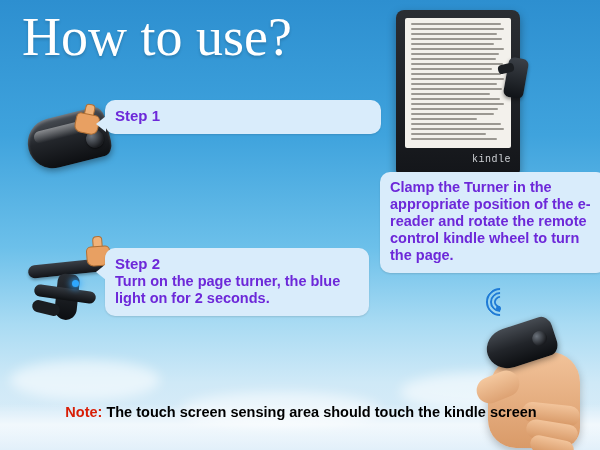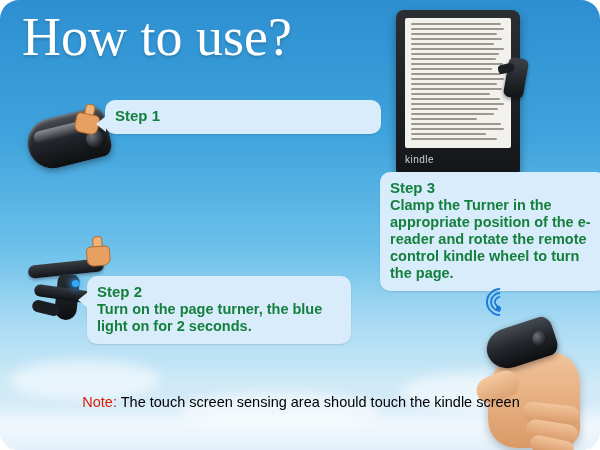--- a/index.html
+++ b/index.html
@@ -11,21 +11,20 @@
     height: 450px;
     font-family: "Liberation Sans", sans-serif;
     overflow: hidden;
   }
   #stage {
     position: relative;
     width: 600px;
     height: 450px;
     background: linear-gradient(to bottom, #2d8fd0 0%, #3fa3dd 30%, #6cc0ea 55%, #a9dbf3 72%, #cfe9f7 85%, #dfeef9 100%);
     overflow: hidden;
-    border-radius: 19px;
   }
   
   .cloud {
     position: absolute;
     background: rgba(255,255,255,0.55);
     border-radius: 50%;
     filter: blur(6px);
   }
   .ground {
     position: absolute;
@@ -45,21 +44,21 @@
     font-family: "Liberation Serif", serif;
     font-weight: 400;
     letter-spacing: 0px;
     text-shadow: 0 2px 3px rgba(0,0,0,0.18);
   }
 
   
   .callout {
     position: absolute;
     background: #d9ecfb;
-    color: #15803d;
+    color: #6d28d9;
     border-radius: 10px;
     padding: 7px 10px 9px 10px;
     box-shadow: 0 1px 2px rgba(0,0,0,0.12);
   }
   .callout .step-label {
     font-weight: bold;
     font-size: 15px;
     display: block;
     margin-bottom: 1px;
   }
@@ -75,42 +74,42 @@
     position: absolute;
     left: -9px;
     top: 16px;
     width: 0; height: 0;
     border-top: 8px solid transparent;
     border-bottom: 8px solid transparent;
     border-right: 10px solid #d9ecfb;
   }
 
   #callout-step1 { left: 105px; top: 100px; width: 256px; }
-  #callout-step2 { left: 87px; top: 248px; width: 244px; margin-top: 28px; }
+  #callout-step2 { left: 105px; top: 248px; width: 244px; }
   #callout-step3 { left: 380px; top: 172px; width: 206px; }
 
   .bluetext {
     position: absolute;
     left: 170px;
     top: 350px;
     width: 360px;
     font-size: 14.5px;
     line-height: 18px;
     font-weight: bold;
     color: #000;
     text-align: center;
   }
 
   .note {
     position: absolute;
     left: 10px;
-    top: 394px;
+    top: 404px;
     width: 582px;
     font-size: 14.5px;
-    font-weight: normal;
+    font-weight: bold;
     color: #000;
     text-align: center;
   }
   .note .note-word { color: #d81e06; }
 
   
   #remote-controller {
     position: absolute;
     left: 28px;
     top: 108px;
@@ -239,26 +238,26 @@
     padding: 5px 6px;
     box-sizing: border-box;
   }
   #ereader .screen .line {
     height: 2px;
     background: #9b9892;
     margin-bottom: 3px;
     border-radius: 1px;
   }
   #ereader .brand {
-    text-align: left;
+    text-align: right;
     color: #cfd2d6;
     font-size: 10px;
     margin-top: 6px;
     letter-spacing: 0.5px;
-    font-family: Liberation Sans, sans-serif;
+    font-family: Liberation Mono, monospace;
   }
 
   
   #clamp-on-reader {
     position: absolute;
     left: 502px;
     top: 58px;
     width: 34px;
     height: 48px;
   }
@@ -431,21 +430,20 @@
     </div>
     <div class="brand">kindle</div>
   </div>
 
   <div id="clamp-on-reader">
     <div class="cbody"></div>
     <div class="cjaw"></div>
   </div>
 
   <div class="callout" id="callout-step3">
-    <span class="step-label">Step 3</span>
     <span class="step-text">Clamp the Turner in the appropriate position of the e-reader and rotate the remote control kindle wheel to turn the page.</span>
   </div>
 
   <div id="signal-icon">
     <div class="arc a1"></div>
     <div class="arc a2"></div>
     <div class="arc a3"></div>
     <div class="dot"></div>
   </div>
 

